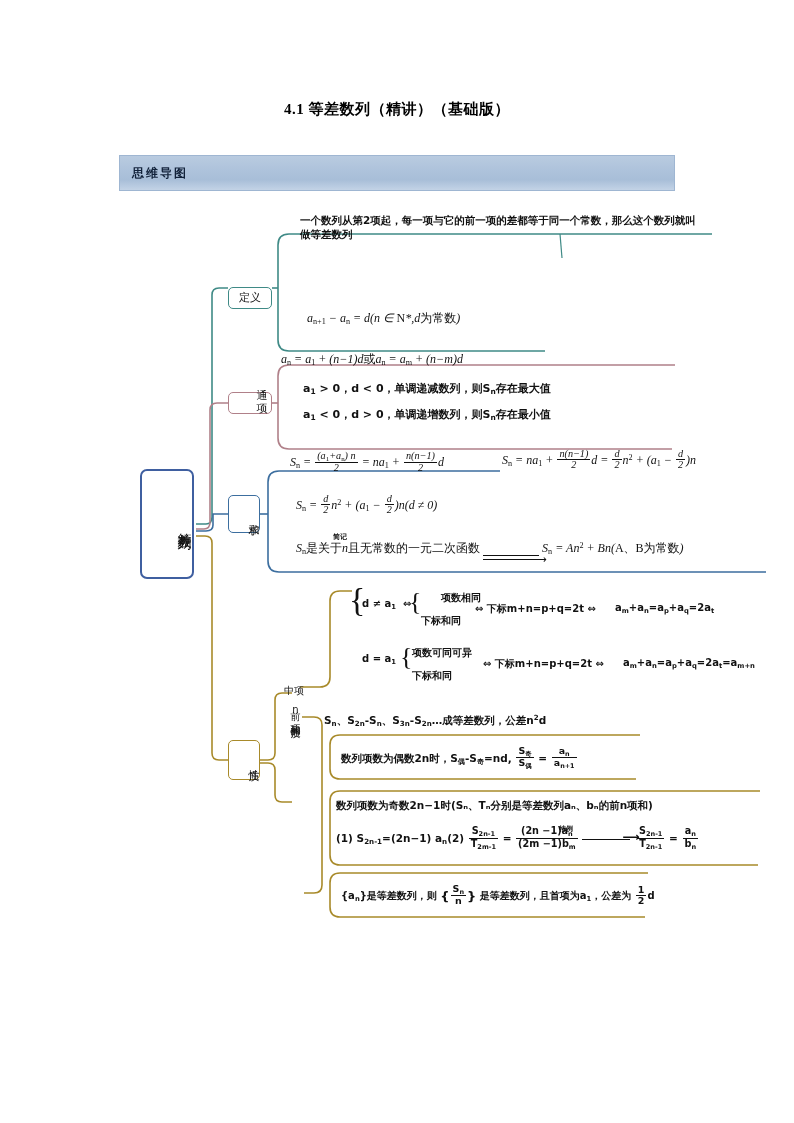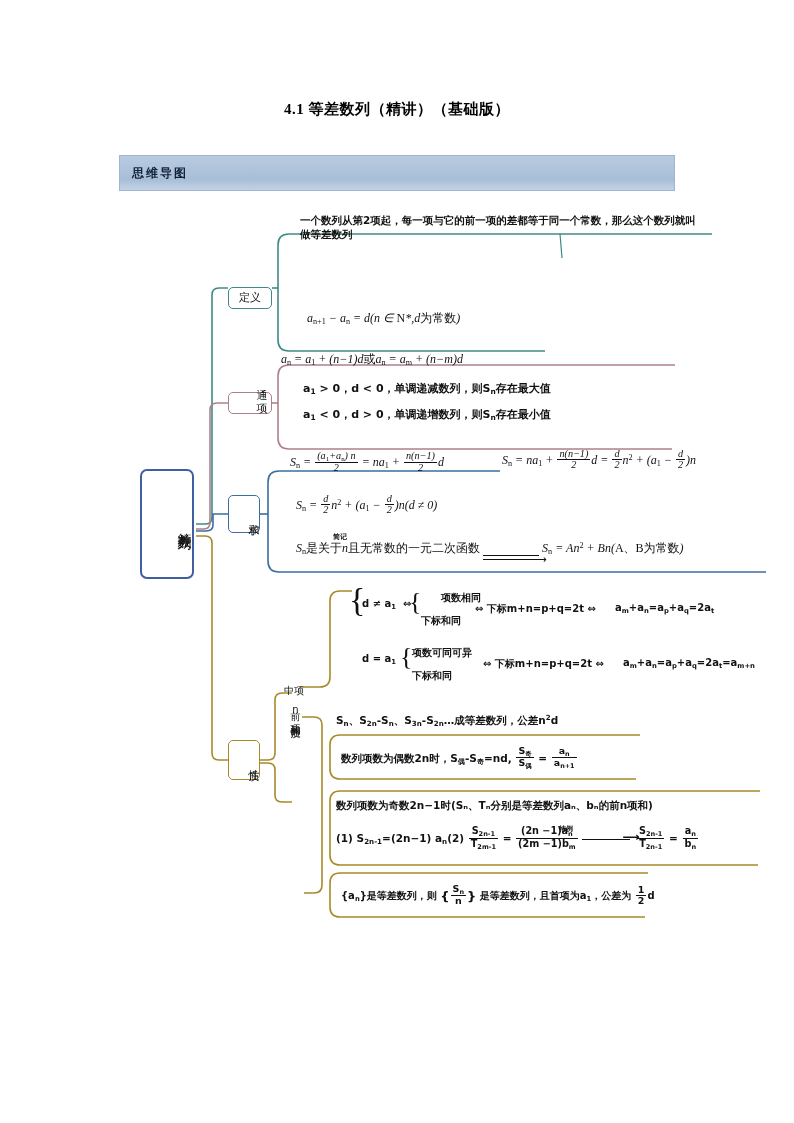--- a/index.html
+++ b/index.html
@@ -225,21 +225,21 @@
     <div class="bold-cn" style="left:475px;top:407px;font-size:10px;">⇔ 下标m+n=p+q=2t ⇔</div>
     <div class="bold-cn" style="left:615px;top:407px;font-size:10px;">a<sub>m</sub>+a<sub>n</sub>=a<sub>p</sub>+a<sub>q</sub>=2a<sub>t</sub></div>
 
     <div class="bold-cn" style="left:362px;top:458px;font-size:10px;">d = a<sub>1</sub></div>
     <div class="brace small" style="left:400px;top:449px;">{</div>
     <div class="bold-cn" style="left:412px;top:451px;font-size:10px;">项数可同可异</div>
     <div class="bold-cn" style="left:412px;top:474px;font-size:10px;">下标和同</div>
     <div class="bold-cn" style="left:483px;top:462px;font-size:10px;">⇔ 下标m+n=p+q=2t ⇔</div>
     <div class="bold-cn" style="left:623px;top:462px;font-size:10px;">a<sub>m</sub>+a<sub>n</sub>=a<sub>p</sub>+a<sub>q</sub>=2a<sub>t</sub>=a<sub>m+n</sub></div>
 
-    <div class="bold-cn" style="left:336px;top:518px;font-size:10.5px;">
+    <div class="bold-cn" style="left:324px;top:518px;font-size:10.5px;">
       S<sub>n</sub>、S<sub>2n</sub>-S<sub>n</sub>、S<sub>3n</sub>-S<sub>2n</sub>…成等差数列，公差n<sup>2</sup>d
     </div>
 
     <div class="bold-cn" style="left:341px;top:552px;font-size:10.5px;">
       数列项数为偶数2n时，S<sub>偶</sub>-S<sub>奇</sub>=nd,
       <span class="frac" style="font-size:.9em;"><span class="n">S<sub>奇</sub></span><span class="d">S<sub>偶</sub></span></span>
       =
       <span class="frac" style="font-size:.9em;"><span class="n">a<sub>n</sub></span><span class="d">a<sub>n+1</sub></span></span>
     </div>
 

